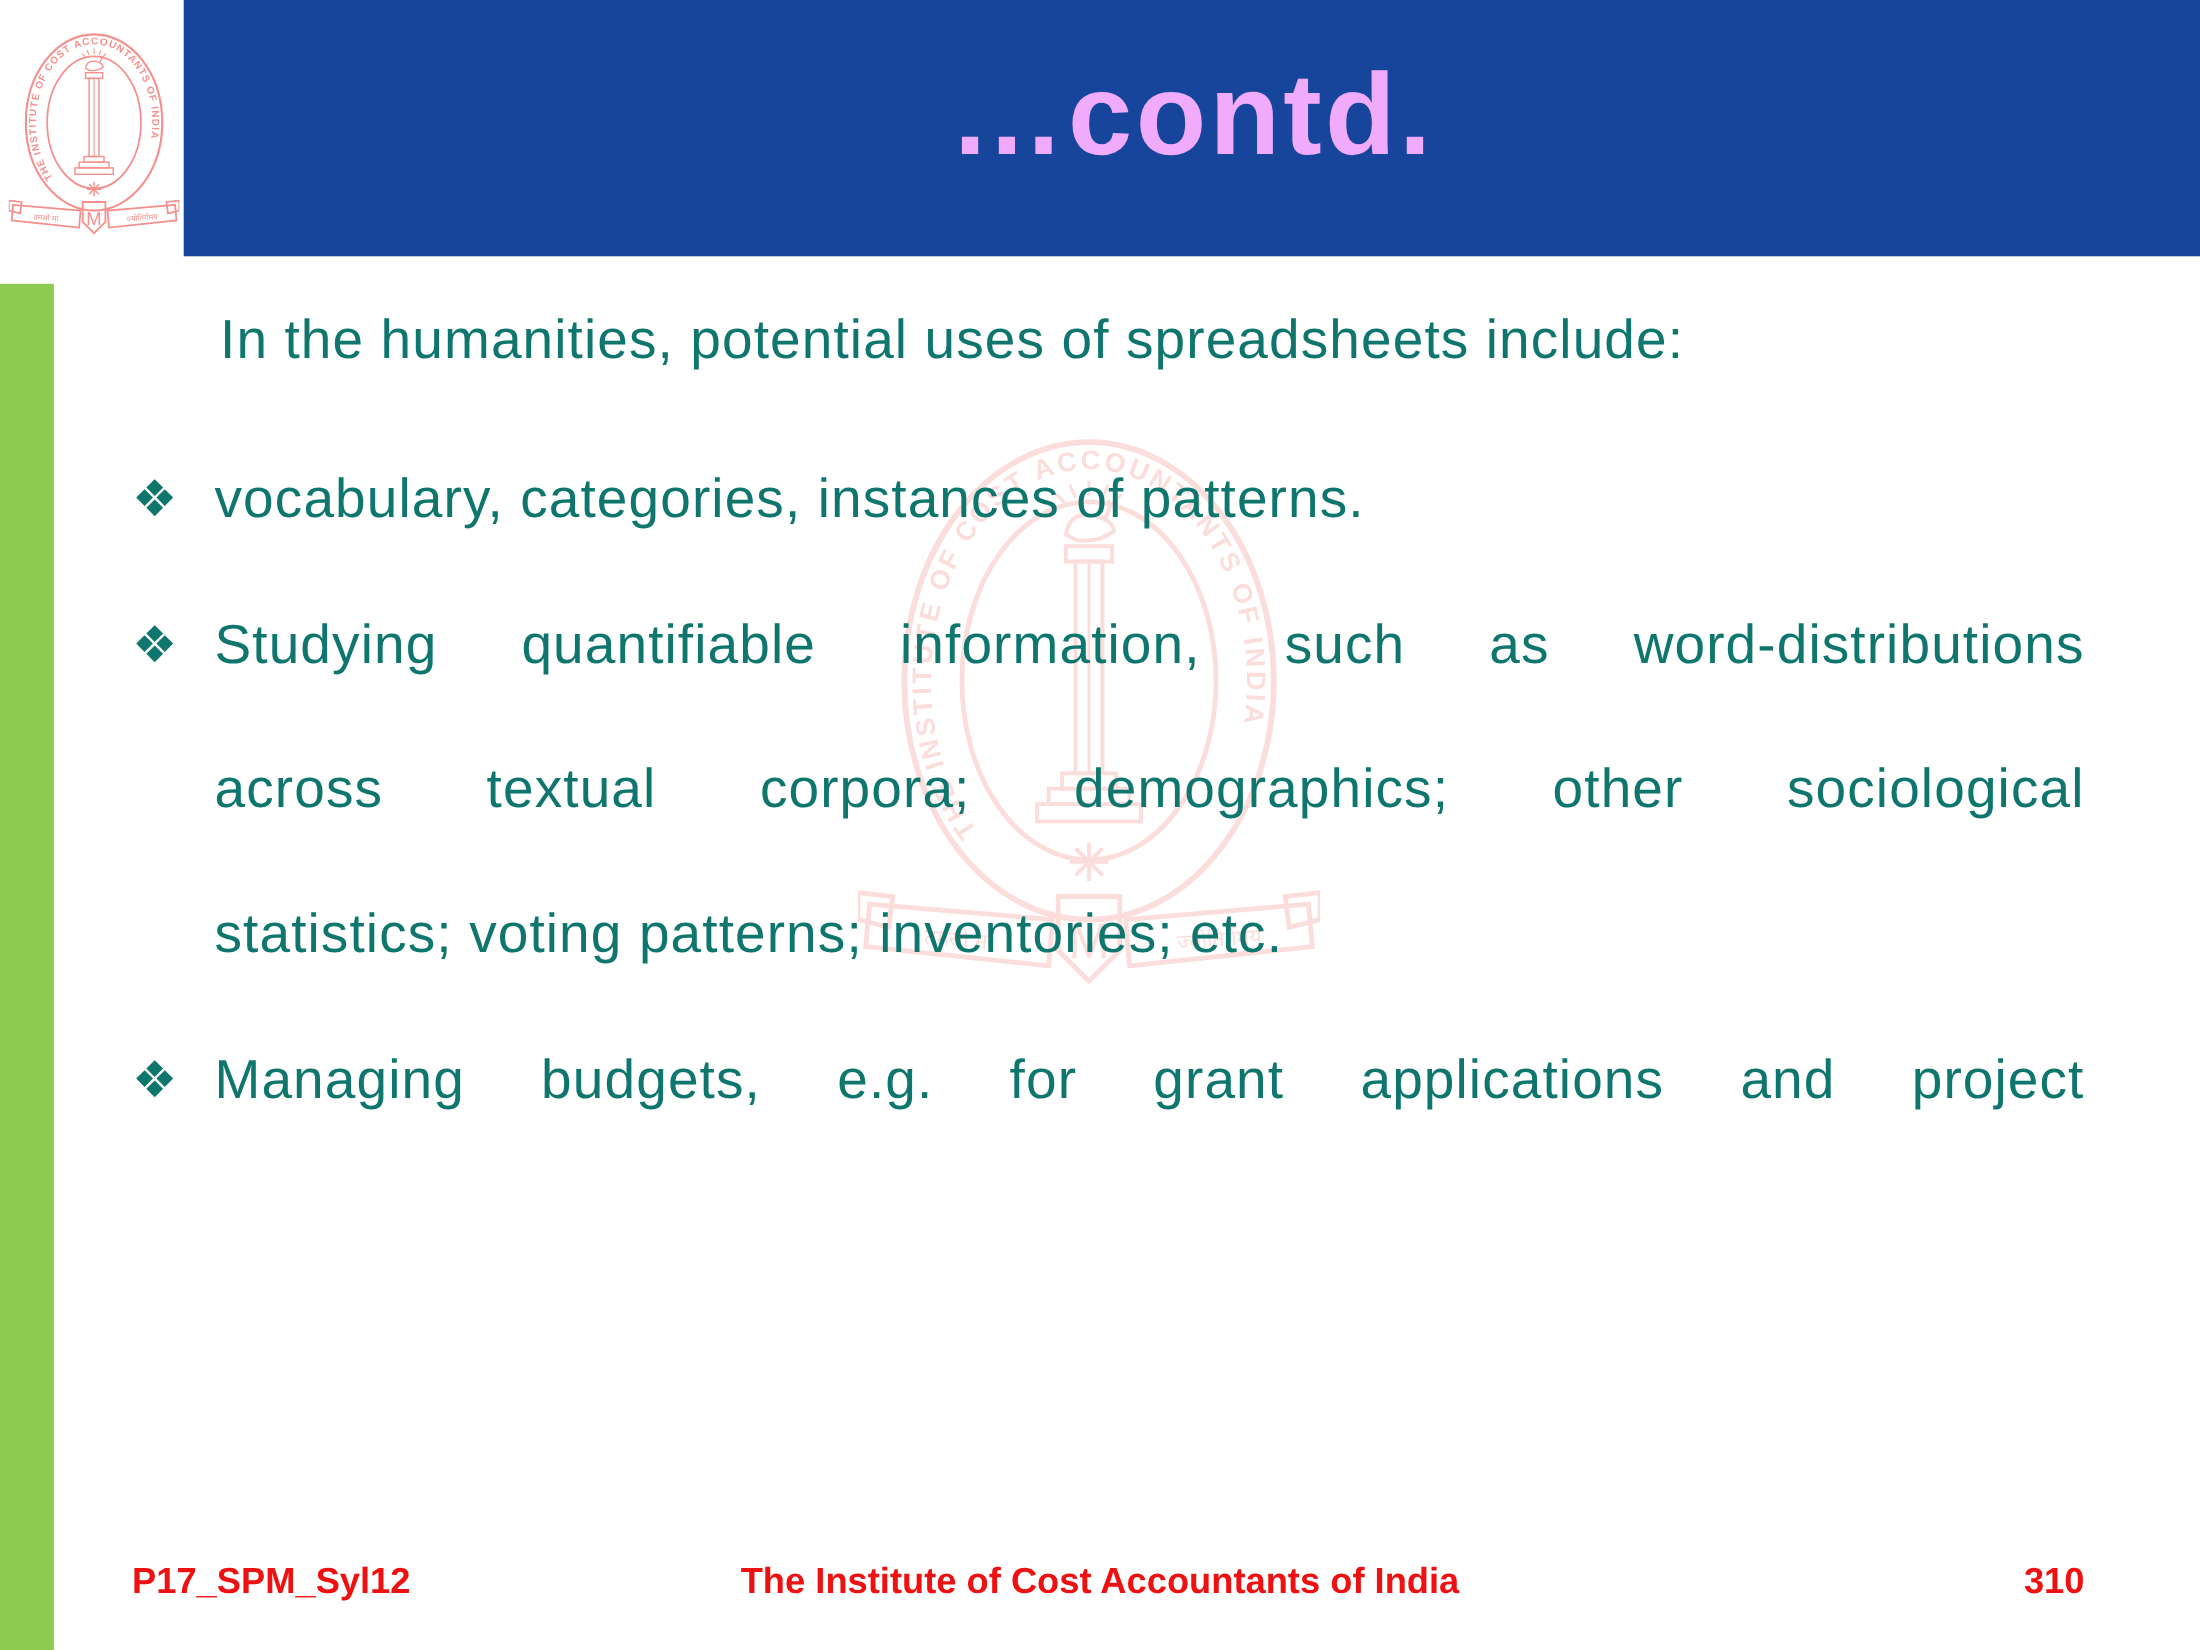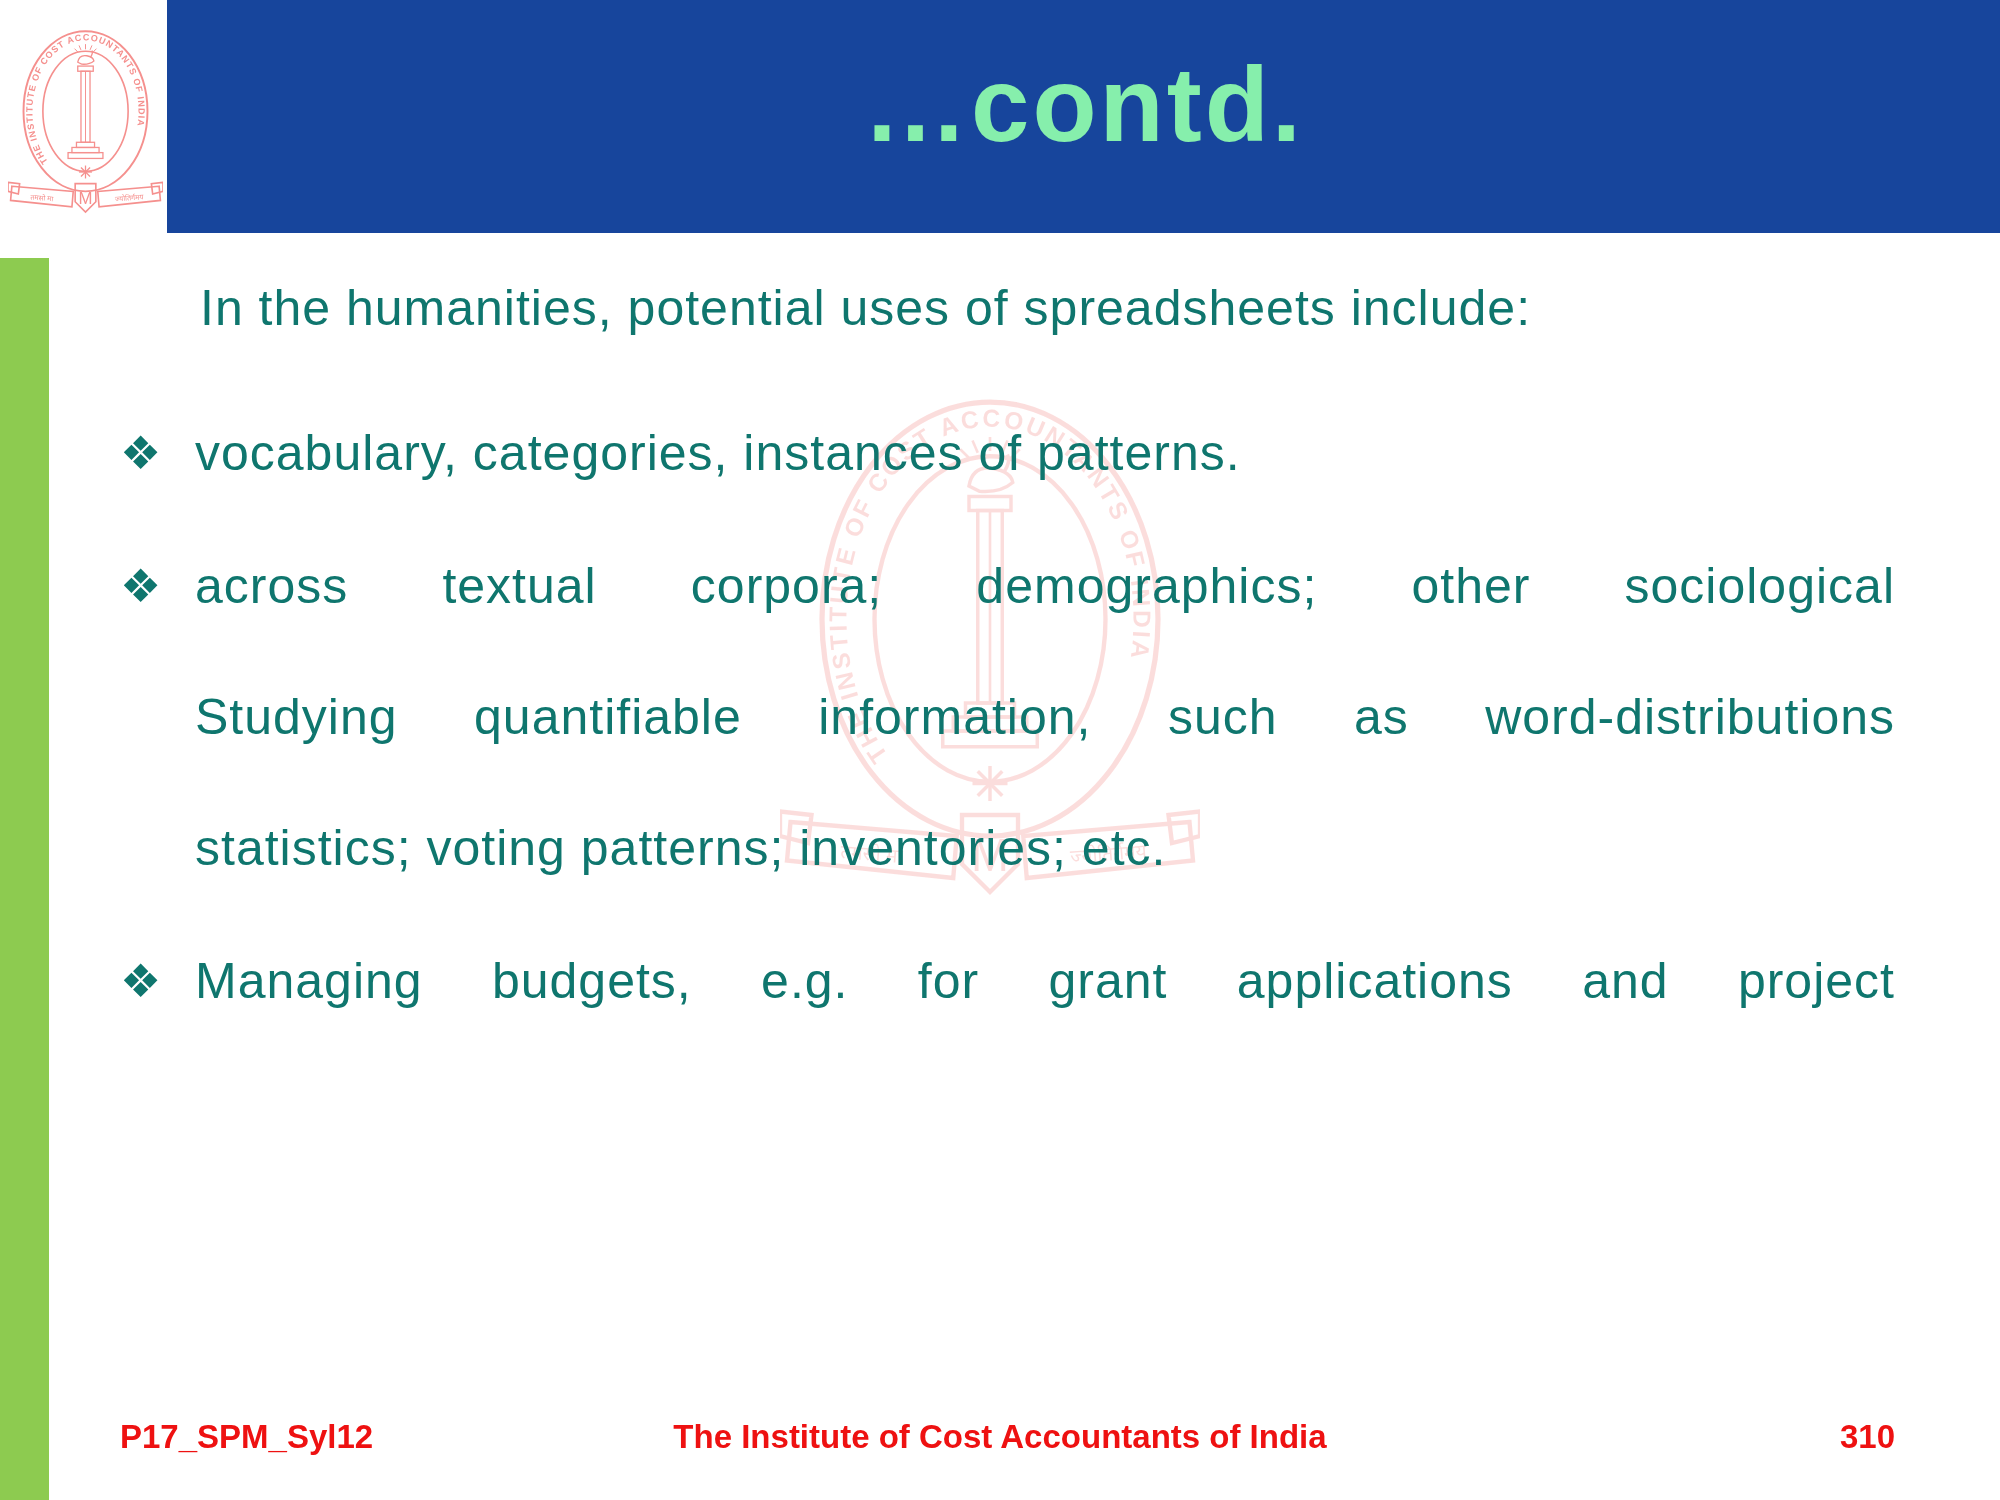--- a/index.html
+++ b/index.html
@@ -10,21 +10,21 @@
     overflow:hidden;
     font-family:"Liberation Sans", sans-serif;
   }
   
   .header-bar{
     position:absolute;left:167px;top:0;width:1833px;height:233px;
     background:#17459C;
     display:flex;align-items:center;justify-content:center;
   }
   .slide-title{
-    color:#86efac;font-size:105px;font-weight:bold;letter-spacing:3px;
+    color:#f0abfc;font-size:105px;font-weight:bold;letter-spacing:3px;
     transform:translateY(-12px);
   }
   
   .green-bar{
     position:absolute;left:0;top:258px;width:49px;height:1242px;
     background:#8DCB50;
   }
   
   .corner-logo{position:absolute;left:8px;top:4px;width:155px;height:243px;}
   
@@ -124,22 +124,22 @@
 
 <div class="content">
   <p class="intro">In the humanities, potential uses of spreadsheets include:</p>
   <div id="bullet-list">
       <div class="bullet">
         <span class="bullet-marker">❖</span>
         <div class="bline-last">vocabulary, categories, instances of patterns.</div>
       </div>
       <div class="bullet">
         <span class="bullet-marker">❖</span>
+        <div class="bline">Studying quantifiable information, such as word-distributions</div>
         <div class="bline">across textual corpora; demographics; other sociological</div>
-        <div class="bline">Studying quantifiable information, such as word-distributions</div>
         <div class="bline-last">statistics; voting patterns; inventories; etc.</div>
       </div>
       <div class="bullet">
         <span class="bullet-marker">❖</span>
         <div class="bline">Managing budgets, e.g. for grant applications and project</div>
       </div>
     </div>
 </div>
 
 <div class="footer">

